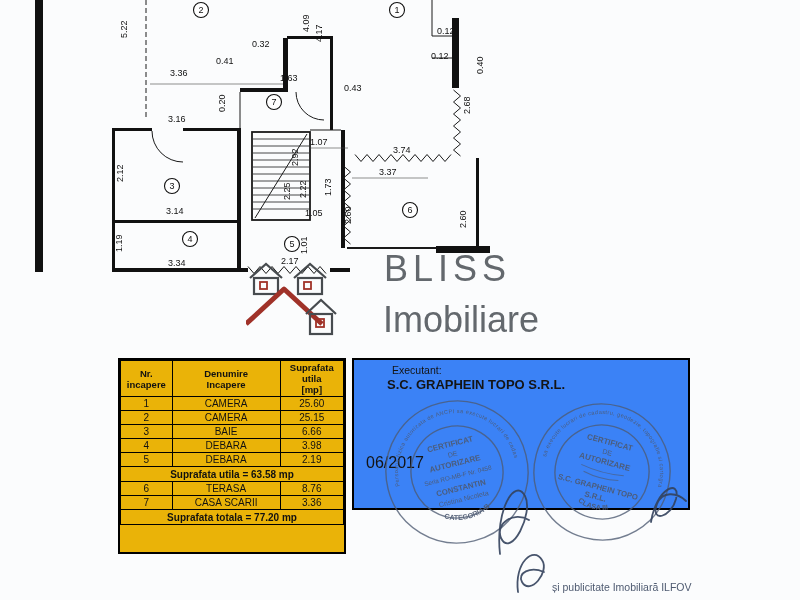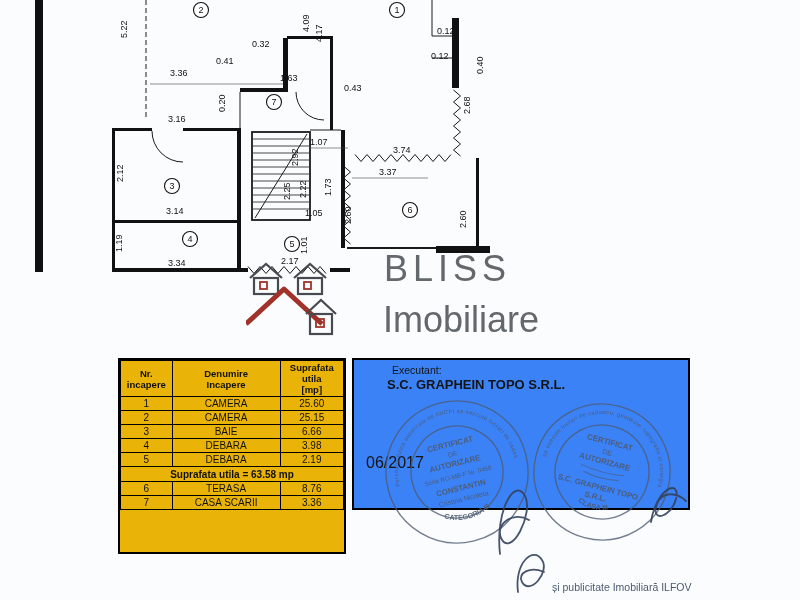--- a/index.html
+++ b/index.html
@@ -243,20 +243,23 @@
         <tr>
           <td>6</td>
           <td>TERASA</td>
           <td>8.76</td>
         </tr>
         <tr>
           <td>7</td>
           <td>CASA SCARII</td>
           <td>3.36</td>
         </tr>
+        <tr>
+          <td colspan="3" class="merged">Suprafata totala = 77.20 mp</td>
+        </tr>
       </tbody>
   </table>
 </div>
 
 <div class="exec-box">
   <div class="exec-label">Executant:</div>
   <div class="exec-company">S.C. GRAPHEIN TOPO S.R.L.</div>
   <div class="exec-date">06/2017</div>
 
   <svg class="exec-stamps" width="338" height="196" viewBox="0 0 338 196">

